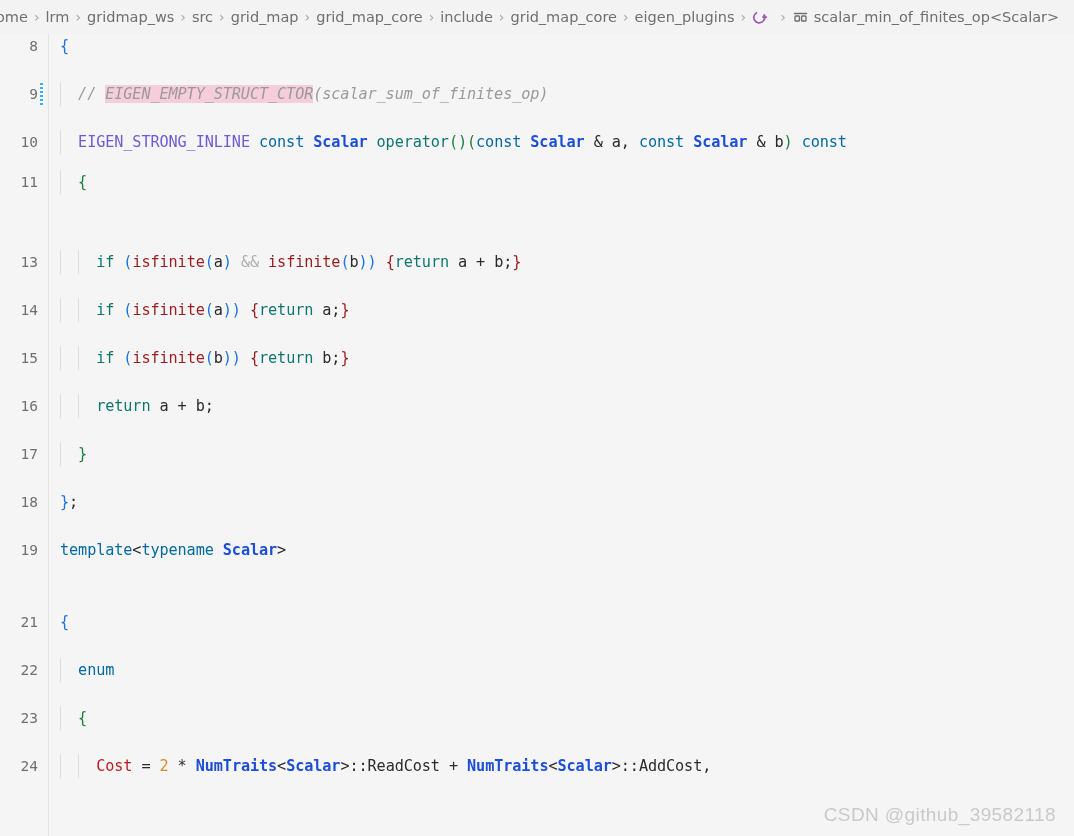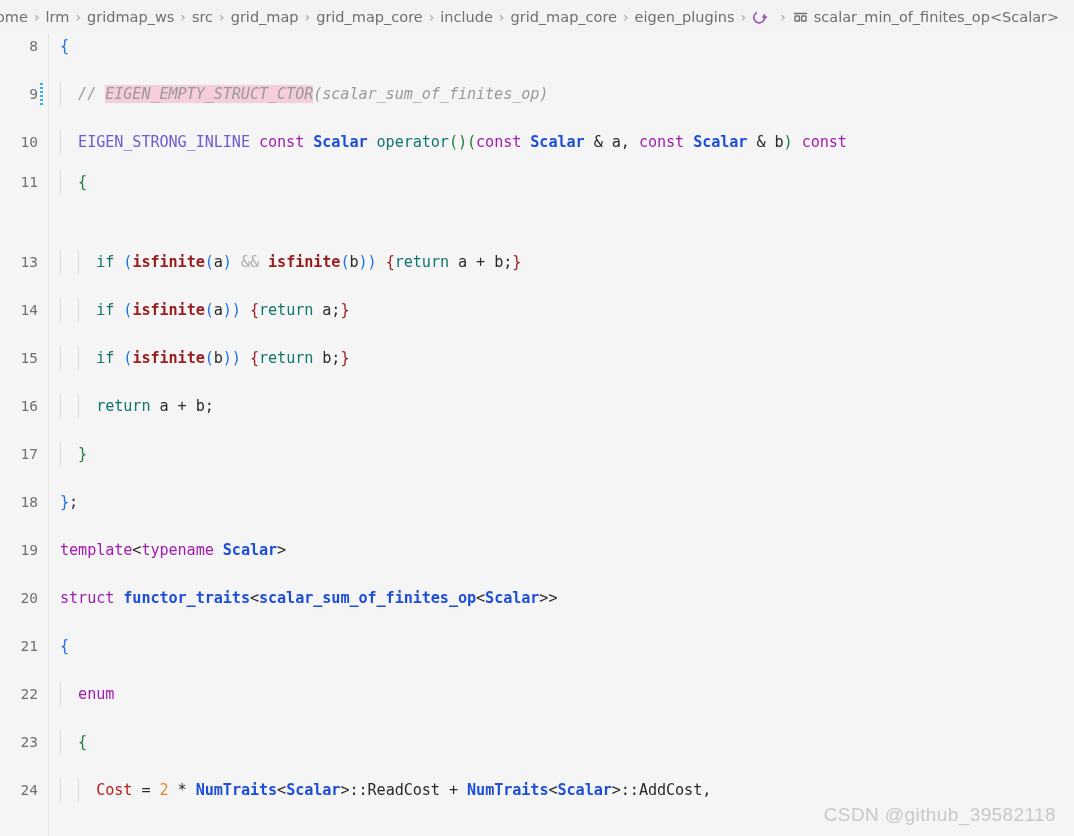--- a/index.html
+++ b/index.html
@@ -84,23 +84,23 @@
     line-height: 24px;
     color: #2b2b2b;
     z-index: 2;
     letter-spacing: -0.1px;
   }
   .row .guides { position: absolute; left: 0; top: 0; height: 24px; z-index: 1; }
   .guide { position: absolute; top: 0; width: 1px; height: 24px; background: #dcdcdc; }
 
   
   .kw      { color: #0f766e; }                         
-  .kwp     { color: #a21caf; }                         
+  .kwp     { color: #0369a1; }                         
   .typ     { color: #1d4ed8; font-weight: bold; }      
-  .fn      { color: #9b1c1c; font-weight: bold; margin-top: 36px; }      
+  .fn      { color: #9b1c1c; font-weight: normal; margin-top: 36px; }      
   .macro   { color: #6f5ad6; }                         
   .num     { color: #d98b2b; }                         
   .enumc   { color: #b91c1c; }                         
   .plain   { color: #2b2b2b; }
   .brace-b { color: #1a73e8; }                         
   .brace-g { color: #1d7f3d; }                         
   .brace-r { color: #9b1c1c; }
   .op      { color: #b0b0b0; }                         
   .cmt     { color: #9a9a9a; font-style: italic; }
   .cmt-hit { color: #9a9a9a; font-style: italic; background: #f6cdda; }
@@ -254,24 +254,20 @@
       <div class="row" style="top:240px">
         <span class="lineno">18</span>
         <span class="code"><span class="brace-b">}</span><span class="plain">;</span></span>
       </div>
 
       <div class="row" style="top:264px">
         <span class="lineno">19</span>
         <span class="code"><span class="kwp">template</span><span class="plain">&lt;</span><span class="kwp">typename</span> <span class="typ">Scalar</span><span class="plain">&gt;</span></span>
       </div>
 
-      <div class="row" style="top:288px">
-        <span class="lineno">20</span>
-        <span class="code"><span class="kwp">struct</span> <span class="typ">functor_traits</span><span class="plain">&lt;</span><span class="typ">scalar_sum_of_finites_op</span><span class="plain">&lt;</span><span class="typ">Scalar</span><span class="plain">&gt;&gt;</span></span>
-      </div>
 
       <div class="row" style="top:312px">
         <span class="lineno">21</span>
         <span class="code"><span class="brace-b">{</span></span>
       </div>
 
       <div class="row" style="top:336px">
         <span class="lineno">22</span>
         <span class="guides"><i class="guide" style="left:60px"></i></span>
         <span class="code">  <span class="kwp">enum</span></span>

